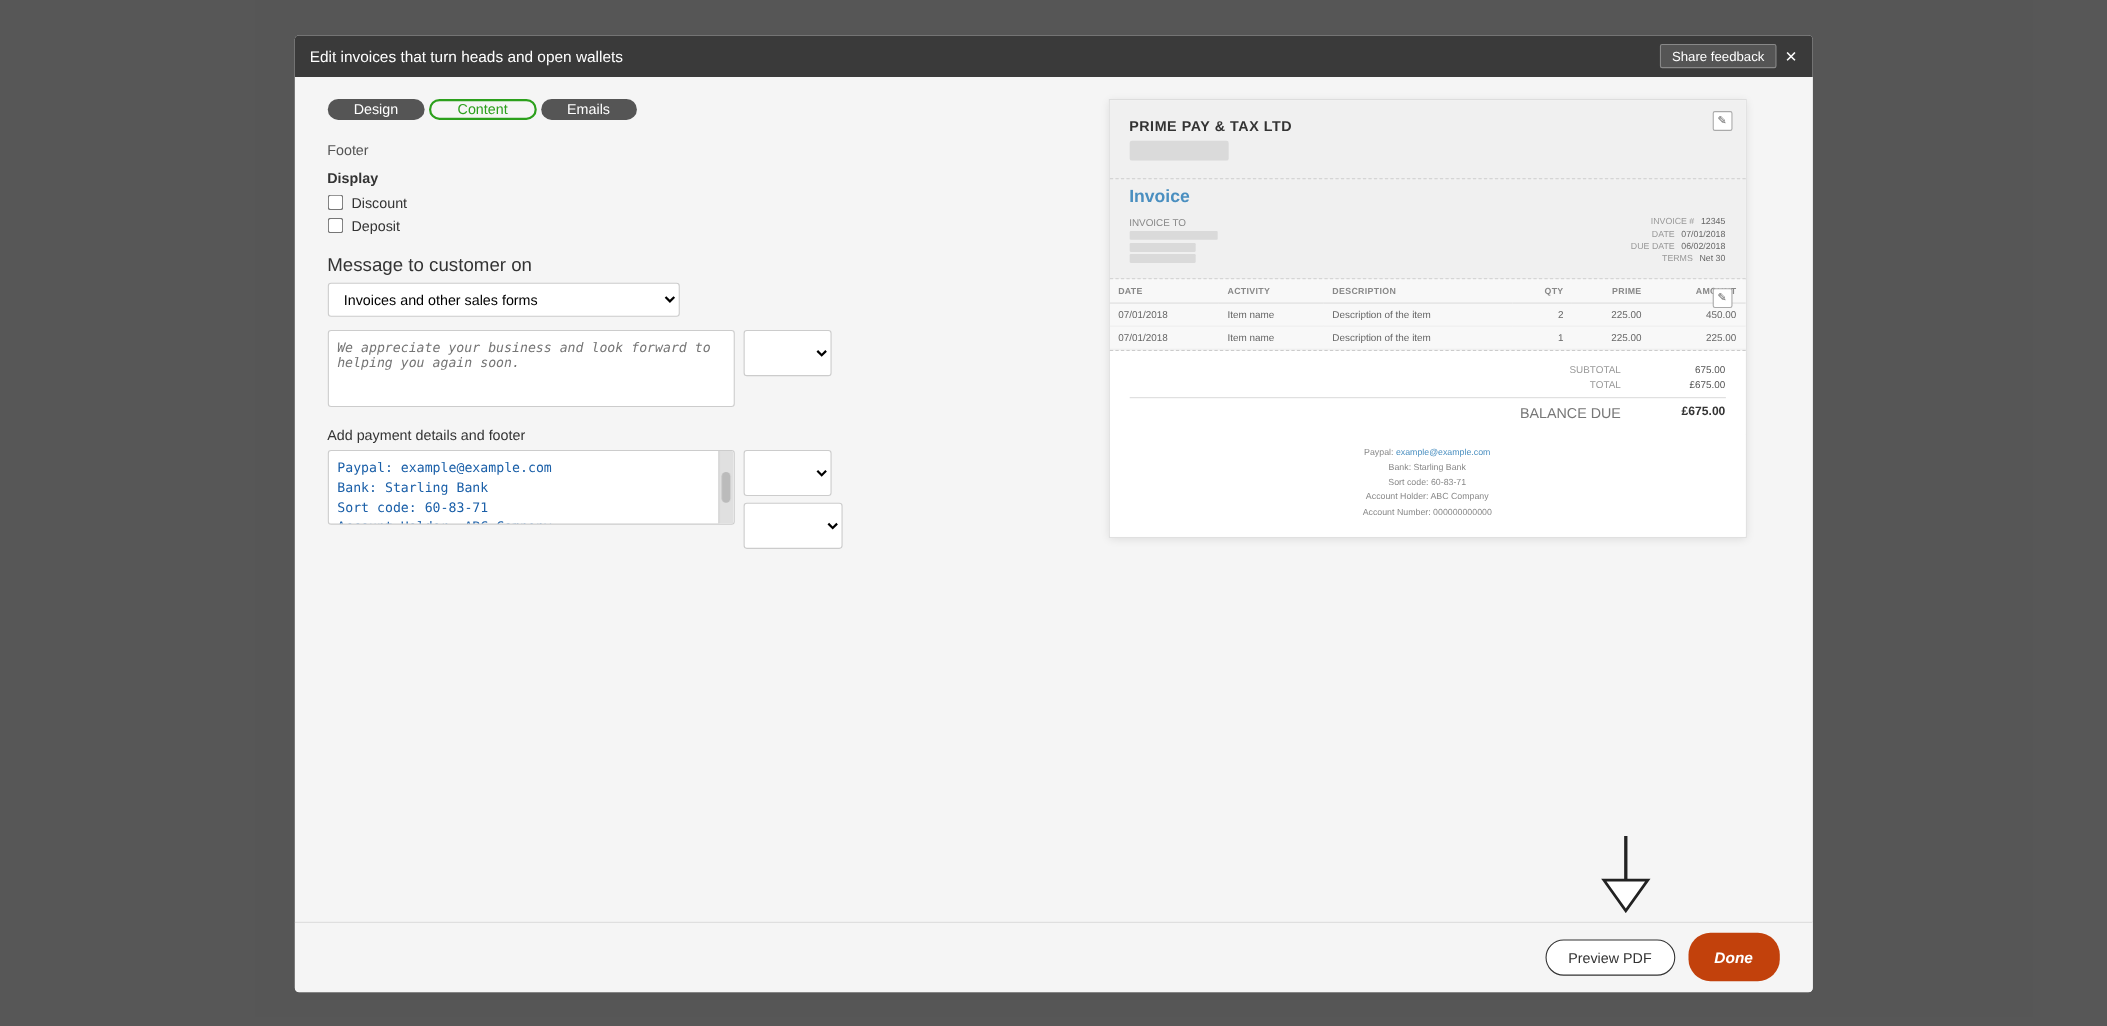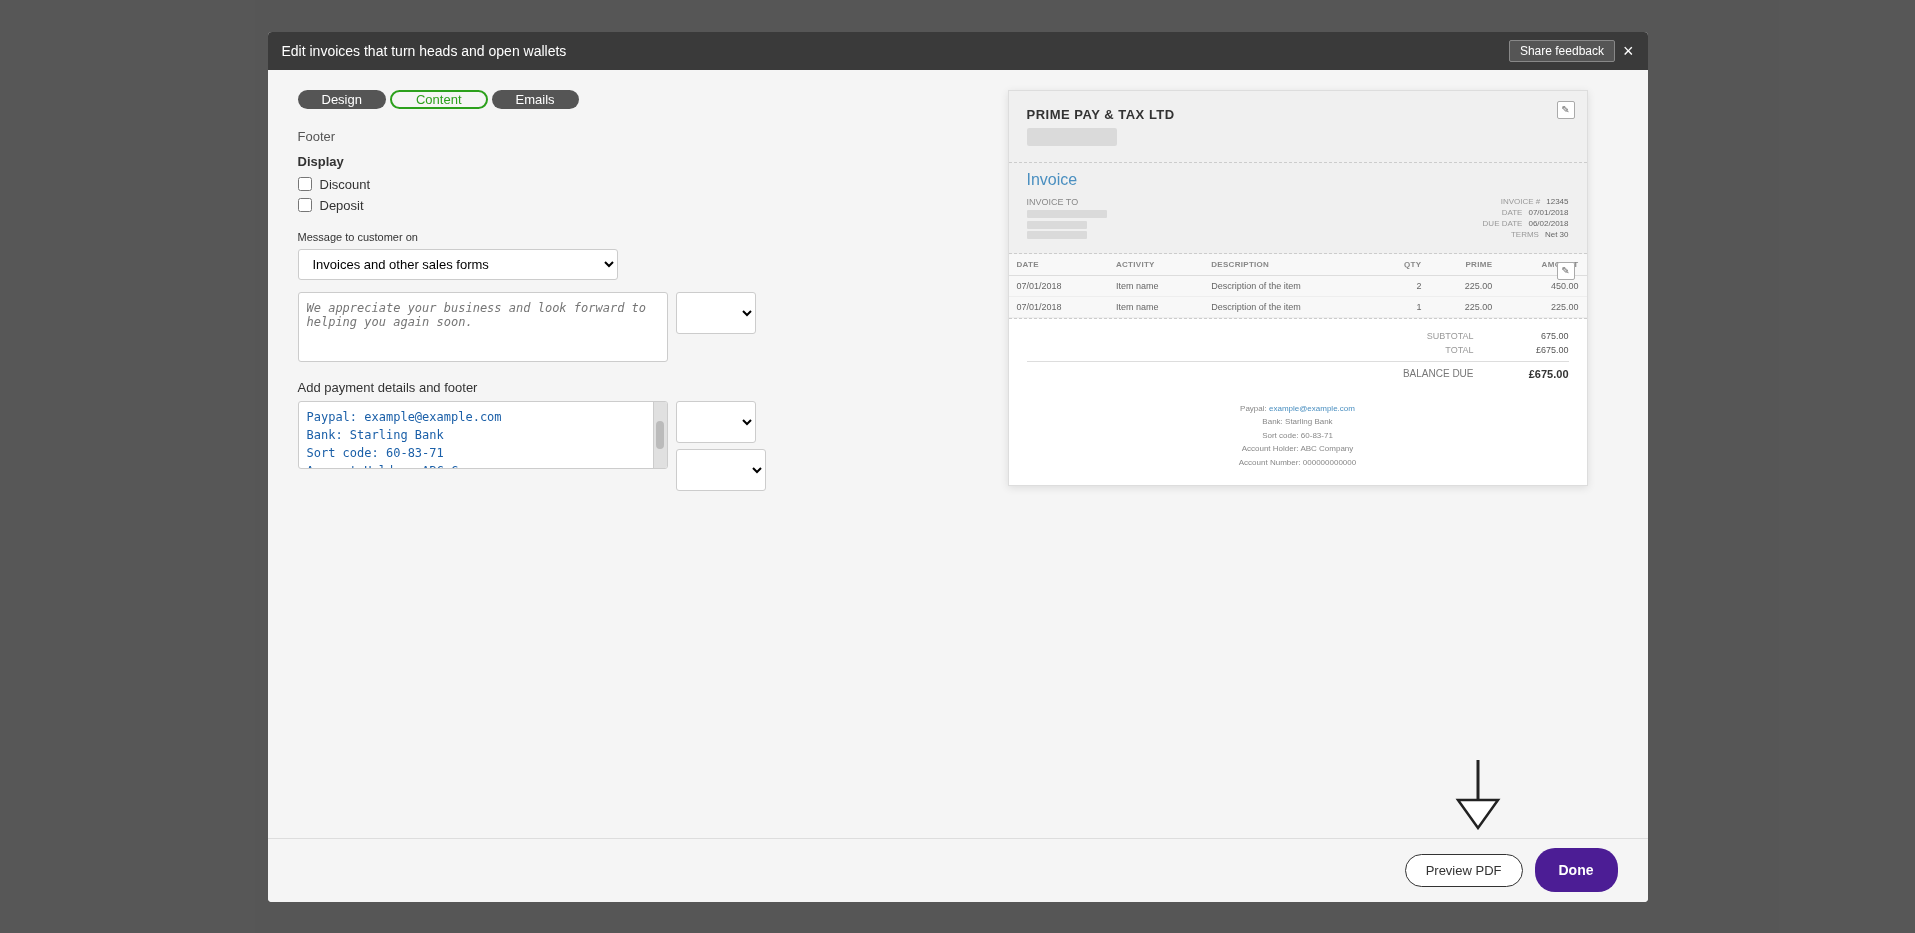--- a/index.html
+++ b/index.html
@@ -148,21 +148,21 @@
       color: #333;
     }
     .checkbox-item input[type="checkbox"] {
       width: 14px;
       height: 14px;
       cursor: pointer;
     }
 
     
     .field-label {
-      font-size: 11px;
+      font-size: 17px;
       color: #333;
       margin-bottom: 6px;
     }
     .dropdown-row {
       display: flex;
       align-items: center;
       gap: 8px;
       margin-bottom: 12px;
     }
     .dropdown-wide {
@@ -274,28 +274,29 @@
     .preview-btn {
       background: #fff;
       border: 1px solid #333;
       color: #333;
       padding: 8px 20px;
       border-radius: 20px;
       font-size: 13px;
       cursor: pointer;
     }
     .done-btn {
-      background: #4c1d95;
+      background: #c2410c;
       border: none;
       color: #fff;
       padding: 14px 24px;
       border-radius: 20px;
       font-size: 14px;
       font-weight: 600;
       cursor: pointer;
+      font-style: italic;
     }
 
     
     .arrow-indicator {
       position: absolute;
       bottom: 80px;
       right: 100px;
       width: 50px;
       height: 70px;
     }
@@ -349,21 +350,21 @@
       font-size: 10px;
       color: #666;
     }
     .inv-title-section {
       background: #f0f0f0;
       padding: 8px 18px 12px;
       border-bottom: 1px dashed #ccc;
     }
     .inv-title {
       font-size: 16px;
-      font-weight: 400;
+      font-weight: 700;
       color: #4a8fc0;
       margin-bottom: 8px;
     }
     .inv-meta {
       display: flex;
       justify-content: space-between;
     }
     .inv-bill-to {
       font-size: 9px;
       color: #777;
@@ -471,21 +472,21 @@
       display: flex;
       justify-content: flex-end;
       gap: 40px;
       margin-top: 6px;
       padding-top: 6px;
       border-top: 1px solid #ddd;
       font-size: 11px;
       font-weight: 600;
       color: #333;
     }
-    .inv-balance-label { font-size: 10px; color: #777; font-weight: 400; }
+    .inv-balance-label { font-size: 13px; color: #777; font-weight: 400; }
     .inv-balance-val { font-size: 11px; font-weight: 700; color: #333; min-width: 55px; text-align: right; }
 
     
     .inv-payment-footer {
       background: #fff;
       padding: 10px 18px 16px;
       text-align: center;
       font-size: 8px;
       color: #888;
       line-height: 1.7;

